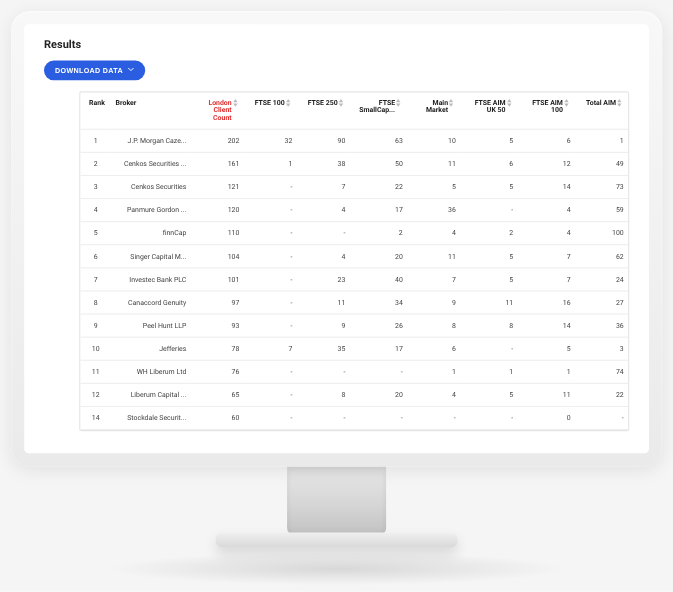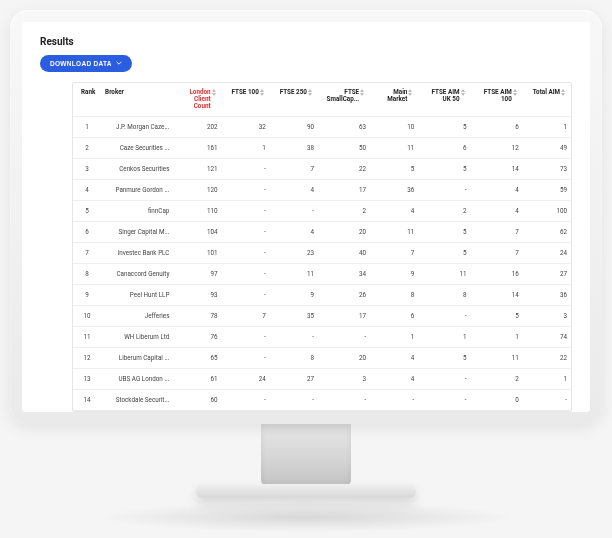--- a/index.html
+++ b/index.html
@@ -162,21 +162,21 @@
               <td>32</td>
               <td>90</td>
               <td>63</td>
               <td>10</td>
               <td>5</td>
               <td>6</td>
               <td>1</td>
             </tr>
             <tr>
               <td>2</td>
-              <td class="broker">Caze Securities ...</td>
+              <td class="broker">Cenkos Securities ...</td>
               <td>161</td>
               <td>1</td>
               <td>38</td>
               <td>50</td>
               <td>11</td>
               <td>6</td>
               <td>12</td>
               <td>49</td>
             </tr>
             <tr>
@@ -291,32 +291,20 @@
               <td>12</td>
               <td class="broker">Liberum Capital ...</td>
               <td>65</td>
               <td>-</td>
               <td>8</td>
               <td>20</td>
               <td>4</td>
               <td>5</td>
               <td>11</td>
               <td>22</td>
-            </tr>
-            <tr>
-              <td>13</td>
-              <td class="broker">UBS AG London ...</td>
-              <td>61</td>
-              <td>24</td>
-              <td>27</td>
-              <td>3</td>
-              <td>4</td>
-              <td>-</td>
-              <td>2</td>
-              <td>1</td>
             </tr>
             <tr>
               <td>14</td>
               <td class="broker">Stockdale Securit...</td>
               <td>60</td>
               <td>-</td>
               <td>-</td>
               <td>-</td>
               <td>-</td>
               <td>-</td>

